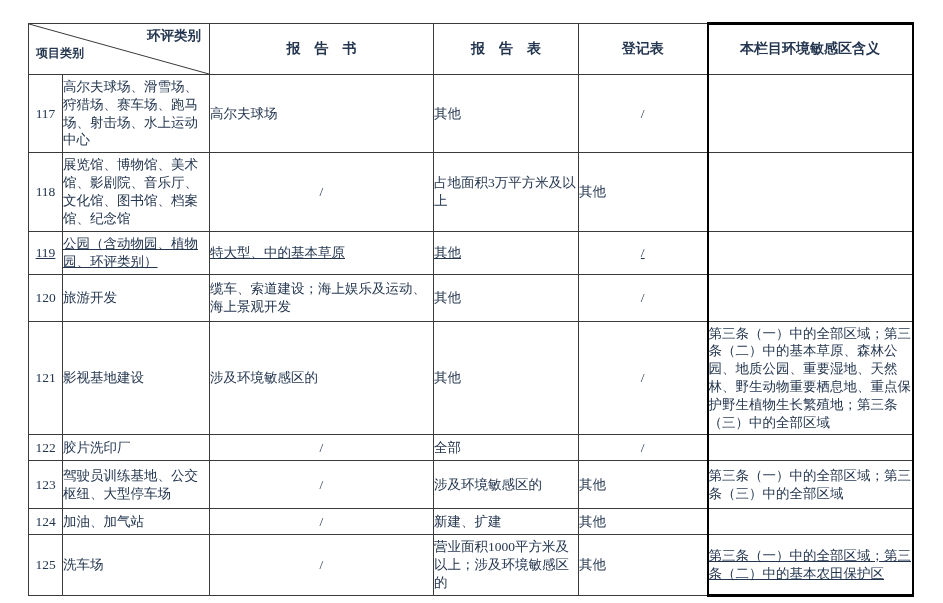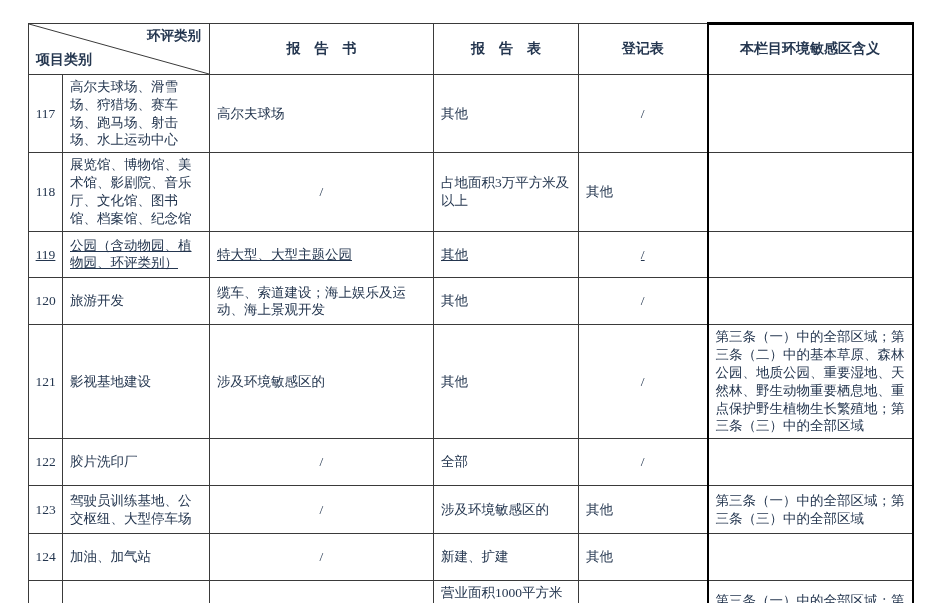--- a/index.html
+++ b/index.html
@@ -15,21 +15,21 @@
   }
   table.eia {
     position: absolute;
     left: 28px; top: 22px;
     width: 884px;
     border-collapse: collapse;
     table-layout: fixed;
   }
   .eia th, .eia td {
     border: 1px solid #3a3a3a;
-    padding: 3px 7px;
+    padding: 3px 0;
     font-size: 13.5px;
     line-height: 1.32;
     vertical-align: middle;
     word-break: break-all;
     overflow: hidden;
   }
   .eia thead th {
     font-weight: bold;
     font-size: 14px;
     text-align: center;
@@ -44,33 +44,33 @@
   th.diag .diag-svg {
     position: absolute; left: 0; top: 0;
     width: 100%; height: 100%;
     display: block;
   }
   th.diag .diag-top {
     position: absolute; top: 3px; right: 8px;
     font-size: 13.5px; font-weight: bold;
   }
   th.diag .diag-bottom {
-    position: absolute; bottom: 5px; left: 7px;
-    font-size: 14px; font-weight: bold;
+    position: absolute; bottom: 12px; left: 7px;
+    font-size: 12px; font-weight: bold;
   }
   
   .sens {
     border-left: 2px solid #000 !important;
     border-right: 2px solid #000 !important;
   }
   thead .sens { border-top: 3px solid #000 !important; }
   tbody tr:last-child .sens { border-bottom: 3px solid #000 !important; text-decoration: underline; }
   tbody tr:last-child td { border-bottom-width: 1px; }
 
-  td.num { text-align: center; padding: 14px 2px; }
+  td.num { text-align: center; padding: 0 2px; }
   td.cat { text-align: left; }
   td.book, td.form, td.reg, td.sens-cell { text-align: left; }
   td.slash { text-align: center; }
 
   
   tbody tr:nth-child(1) { height: 78px; }
   tbody tr:nth-child(2) { height: 73px; }
   tbody tr:nth-child(3) { height: 43px; text-decoration: underline; }
   tbody tr:nth-child(4) { height: 47px; }
   tbody tr:nth-child(5) { height: 107px; }
@@ -120,21 +120,21 @@
     <td class="num">118</td>
     <td class="cat">展览馆、博物馆、美术馆、影剧院、音乐厅、文化馆、图书馆、档案馆、纪念馆</td>
     <td class="book slash">/</td>
     <td class="form">占地面积3万平方米及以上</td>
     <td class="reg">其他</td>
     <td class="sens sens-cell"></td>
   </tr>
         <tr>
     <td class="num">119</td>
     <td class="cat">公园（含动物园、植物园、环评类别）</td>
-    <td class="book">特大型、大型主题公园</td>
+    <td class="book">特大型、中的基本草原</td>
     <td class="form">其他</td>
     <td class="reg slash">/</td>
     <td class="sens sens-cell"></td>
   </tr>
         <tr>
     <td class="num">120</td>
     <td class="cat">旅游开发</td>
     <td class="book">缆车、索道建设；海上娱乐及运动、海上景观开发</td>
     <td class="form">其他</td>
     <td class="reg slash">/</td>

